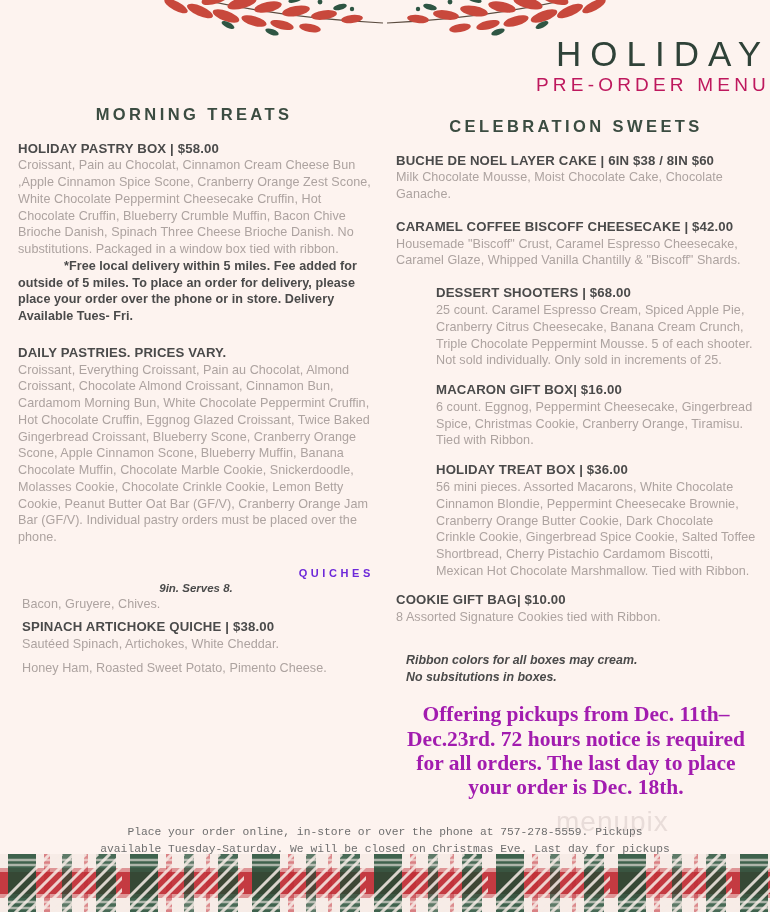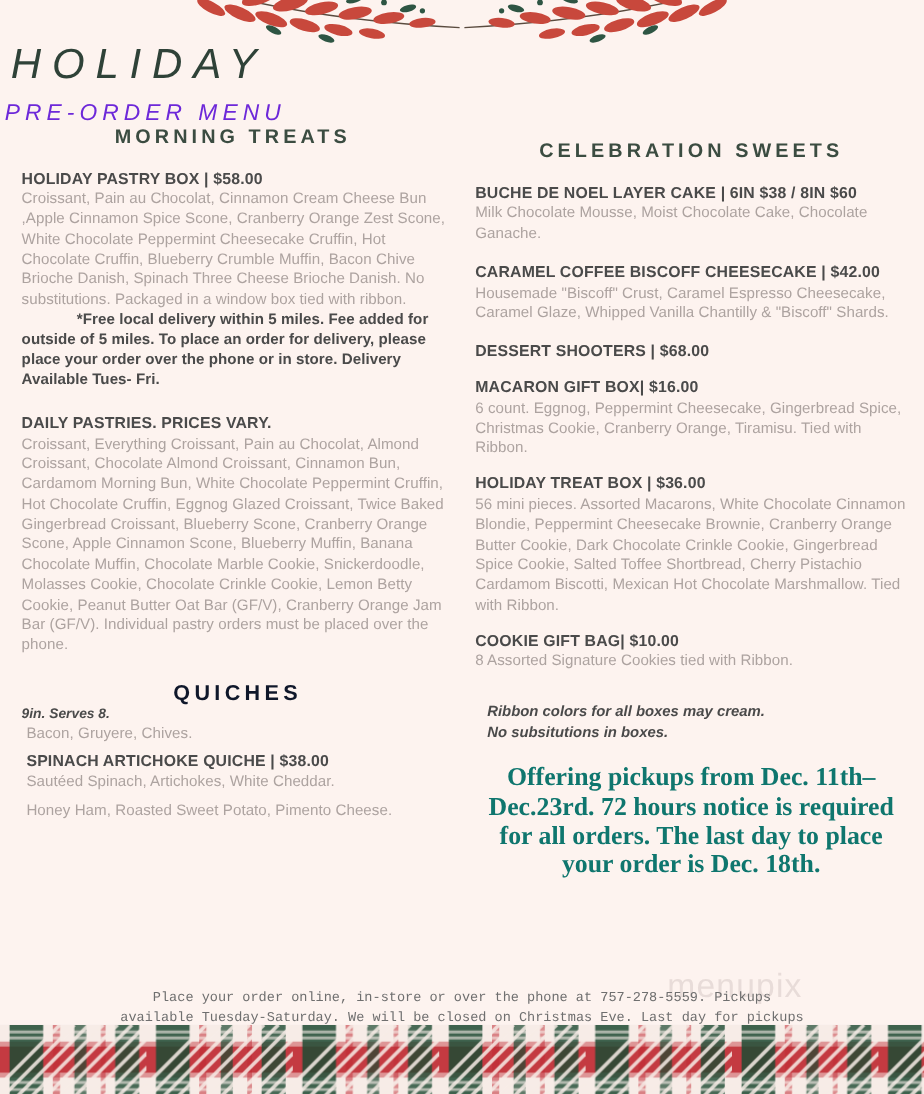--- a/index.html
+++ b/index.html
@@ -33,38 +33,37 @@
     height: 60px;
     pointer-events: none;
   }
 
   
   .title-block {
     position: absolute;
     top: 36px;
     left: 0;
     width: 770px;
-    text-align: left;
-    font-style: italic;
+    text-align: right;
   }
   .title-main {
     font-size: 35px;
     letter-spacing: 9px;
     color: #2f4238;
     font-weight: 400;
     line-height: 1;
     text-indent: 9px;
   }
   .title-sub {
     font-size: 19px;
     letter-spacing: 4.2px;
-    color: #6d28d9;
+    color: #be185d;
     font-weight: 400;
     line-height: 1;
-    margin-top: 14px;
+    margin-top: 4px;
     text-indent: 4px;
   }
 
   
   .col-left {
     position: absolute;
     top: 106px;
     left: 18px;
     width: 356px;
   }
@@ -101,38 +100,39 @@
     letter-spacing: 0.05px;
   }
   .item-desc .bold-note {
     font-weight: bold;
     color: #4a4a4a;
     margin-left: 46px;
   }
 
   .gap-lg { margin-bottom: 20px; }
   .gap-md { margin-bottom: 16px; }
-  .gap-sm { margin-bottom: 13px; }
+  .gap-sm { margin-bottom: 13px; margin-left: 40px; }
 
   
   .quiche-block { margin-top: 22px; }
   .quiche-head {
-    font-size: 18px;
+    font-size: 11px;
     font-weight: bold;
     letter-spacing: 3.6px;
-    color: #0f172a;
-    text-align: center;
+    color: #6d28d9;
+    text-align: right;
     line-height: 1;
     text-indent: 4px;
   }
   .quiche-serves {
     font-size: 11.5px;
     font-weight: bold;
     font-style: italic;
     color: #4a4a4a;
+    text-align: center;
     margin-top: 3px;
     margin-bottom: 2px;
   }
   .quiche-item { margin-bottom: 7px; padding-left: 4px; }
 
   
   .notes {
     margin-top: 26px;
     padding-left: 10px;
   }
@@ -144,21 +144,21 @@
     line-height: 1.38;
   }
 
   .pickup-block {
     margin-top: 16px;
     text-align: center;
     font-family: "Liberation Serif", serif;
     font-weight: bold;
     font-size: 21.5px;
     line-height: 1.13;
-    color: #0f766e;
+    color: #a21caf;
     padding: 0 6px;
   }
 
   
   .footer {
     position: absolute;
     left: 0;
     top: 824px;
     width: 770px;
     text-align: center;
@@ -313,20 +313,21 @@
       <div class="item-desc">Milk Chocolate Mousse, Moist Chocolate Cake, Chocolate Ganache.</div>
     </div>
 
     <div class="item gap-md">
       <div class="item-title">CARAMEL COFFEE BISCOFF CHEESECAKE  |  $42.00</div>
       <div class="item-desc">Housemade "Biscoff" Crust, Caramel Espresso Cheesecake, Caramel Glaze, Whipped Vanilla Chantilly &amp; "Biscoff" Shards.</div>
     </div>
 
     <div class="item gap-sm">
       <div class="item-title">DESSERT SHOOTERS  |  $68.00</div>
+      <div class="item-desc">25 count. Caramel Espresso Cream, Spiced Apple Pie, Cranberry Citrus Cheesecake, Banana Cream Crunch, Triple Chocolate Peppermint Mousse. 5 of each shooter. Not sold individually. Only sold in increments of 25.</div>
     </div>
 
     <div class="item gap-sm">
       <div class="item-title">MACARON GIFT BOX| $16.00</div>
       <div class="item-desc">6 count. Eggnog, Peppermint Cheesecake, Gingerbread Spice, Christmas Cookie, Cranberry Orange, Tiramisu. Tied with Ribbon.</div>
     </div>
 
     <div class="item gap-sm">
       <div class="item-title">HOLIDAY TREAT BOX  |  $36.00</div>
       <div class="item-desc">56 mini pieces. Assorted Macarons, White Chocolate Cinnamon Blondie, Peppermint Cheesecake Brownie, Cranberry Orange Butter Cookie, Dark Chocolate Crinkle Cookie, Gingerbread Spice Cookie, Salted Toffee Shortbread, Cherry Pistachio Cardamom Biscotti, Mexican Hot Chocolate Marshmallow. Tied with Ribbon.</div>

